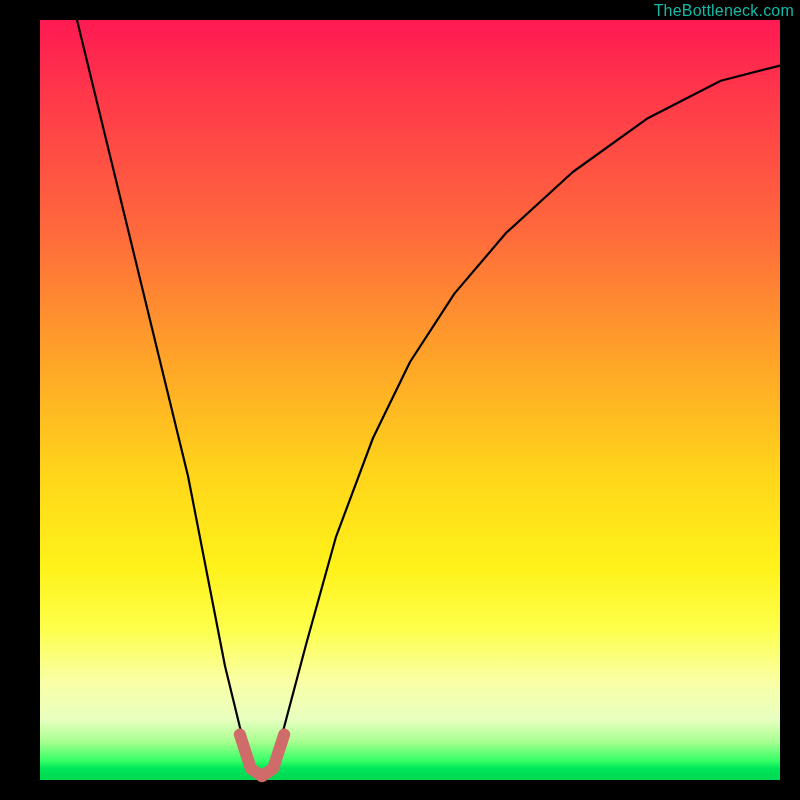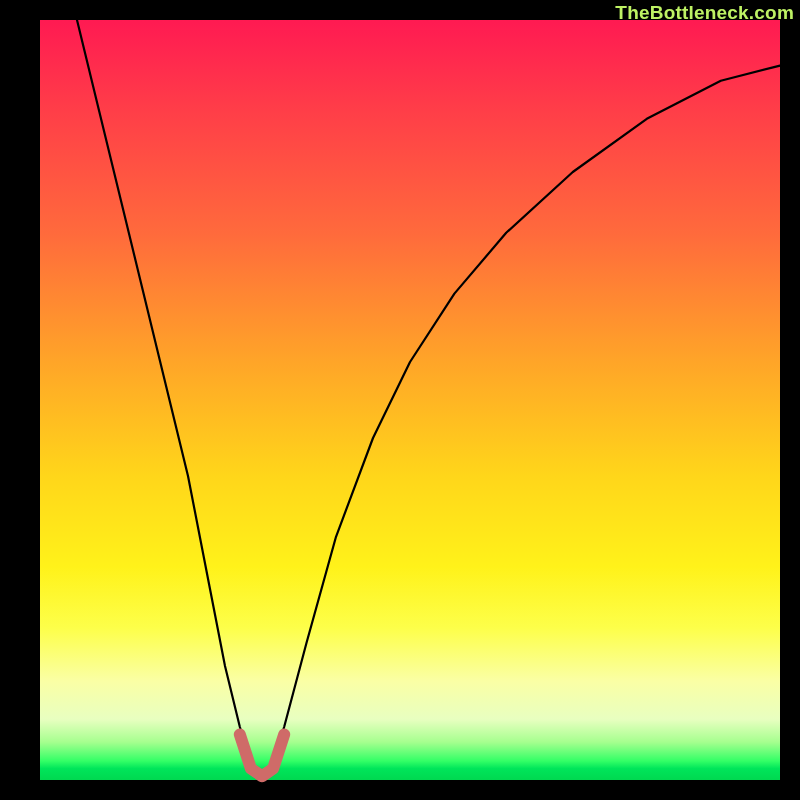--- a/index.html
+++ b/index.html
@@ -38,26 +38,25 @@
       #a6ff8f 95%,
       #33ff66 97.5%,
       #00e55a 98.5%,
       #00d850 100%
     );
   }
   .watermark {
     position: absolute;
     top: 2px;
     right: 6px;
-    color: #bef264;
-    font-size: 19px;
+    color: #14b8a6;
+    font-size: 16px;
     letter-spacing: 0.2px;
     z-index: 10;
     user-select: none;
-    font-weight: bold;
   }
   svg.curve {
     position: absolute;
     left: 0;
     top: 0;
     width: 740px;
     height: 760px;
     overflow: visible;
   }
 </style>

